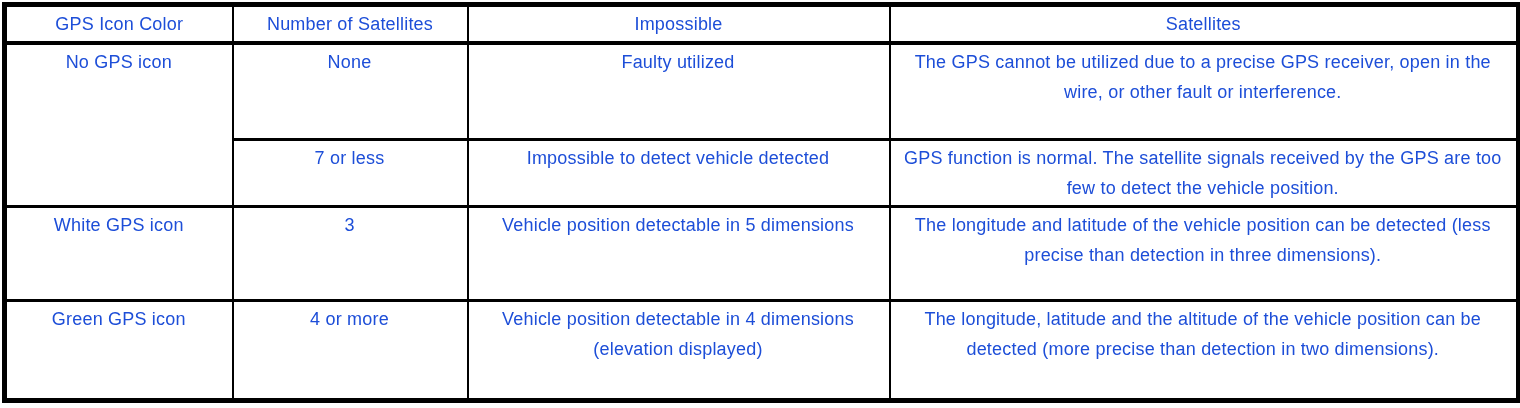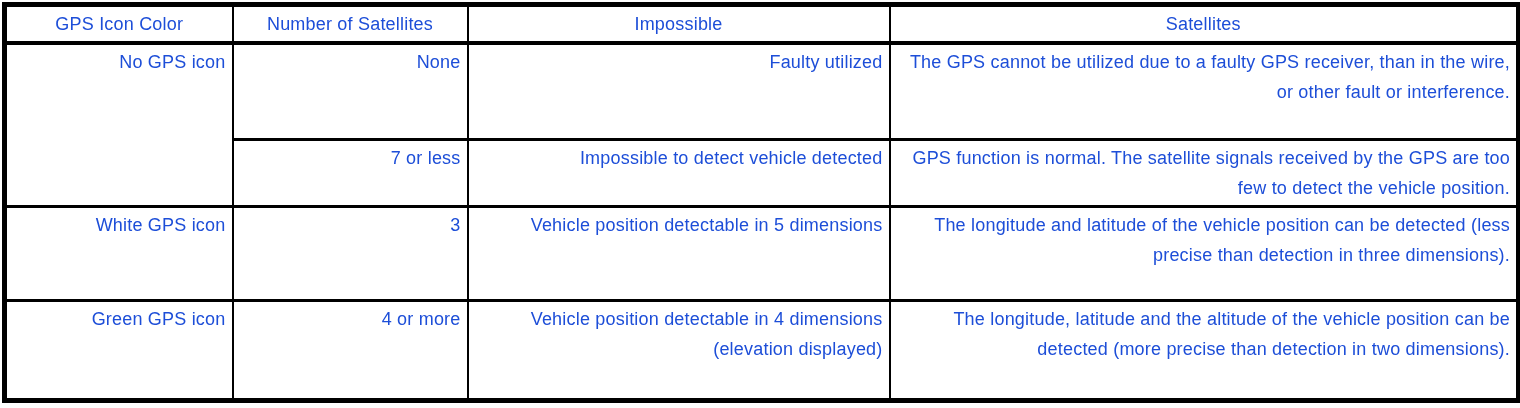--- a/index.html
+++ b/index.html
@@ -29,21 +29,21 @@
     color: #1d4ed8;
     font-size: 18px;
     line-height: 30px;
     letter-spacing: 0.2px;
   }
   table.doc-table th,
   table.doc-table td {
     border: 2px solid #000000;
     padding: 2px 6px 2px 5px;
     vertical-align: top;
-    text-align: right;
+    text-align: center;
     overflow: hidden;
     font-weight: normal;
   }
   table.doc-table thead th {
     text-align: center;
     vertical-align: middle;
     border-bottom: 4px solid #000000;
     line-height: 24px;
     padding: 2px 4px;
     height: 30px;
@@ -74,21 +74,21 @@
         <th>Number of Satellites</th>
         <th>Impossible</th>
         <th>Satellites</th>
       </tr>
     </thead>
     <tbody>
       <tr class="row-1">
         <td rowspan="2">No GPS icon</td>
         <td class="center">None</td>
         <td>Faulty utilized</td>
-        <td>The GPS cannot be utilized due to a faulty GPS receiver, than in the wire, or other fault or interference.</td>
+        <td>The GPS cannot be utilized due to a precise GPS receiver, open in the wire, or other fault or interference.</td>
       </tr>
       <tr class="row-2">
         <td class="center">7 or less</td>
         <td>Impossible to detect vehicle detected</td>
         <td>GPS function is normal. The satellite signals received by the GPS are too few to detect the vehicle position.</td>
       </tr>
       <tr class="row-3">
         <td>White GPS icon</td>
         <td class="center">3</td>
         <td>Vehicle position detectable in 5 dimensions</td>

